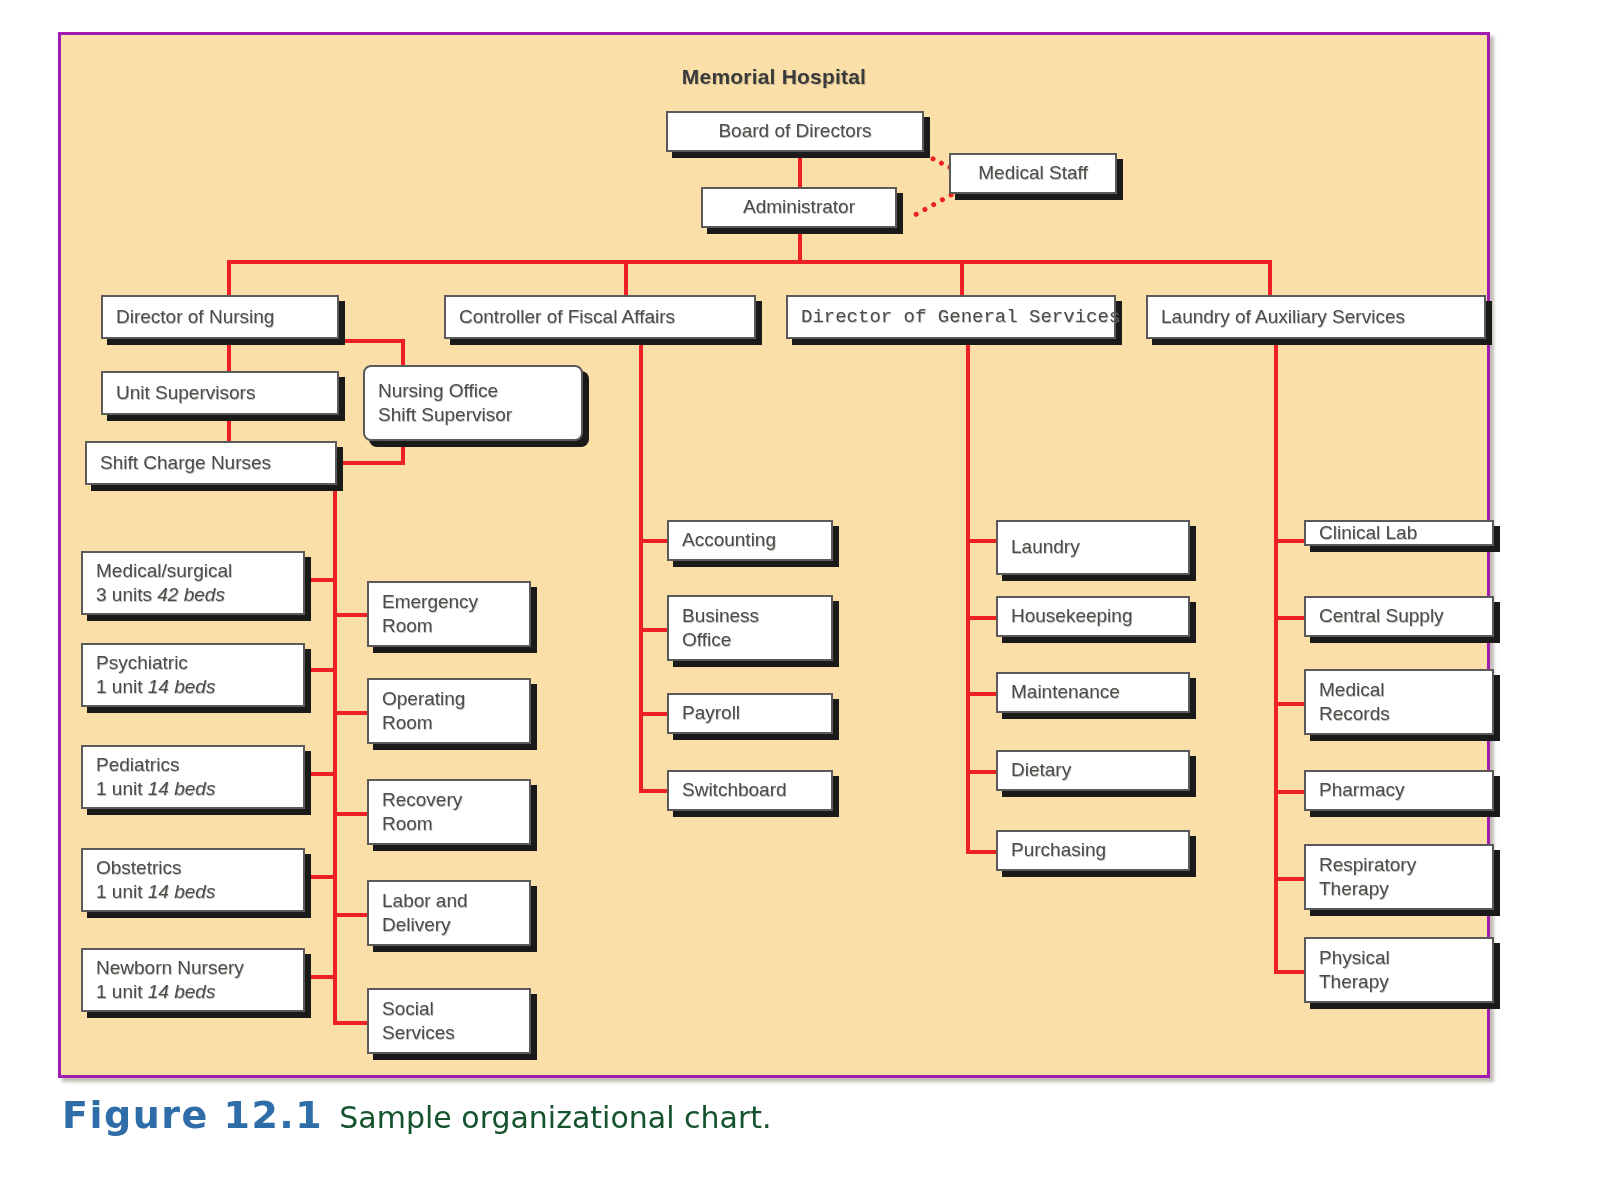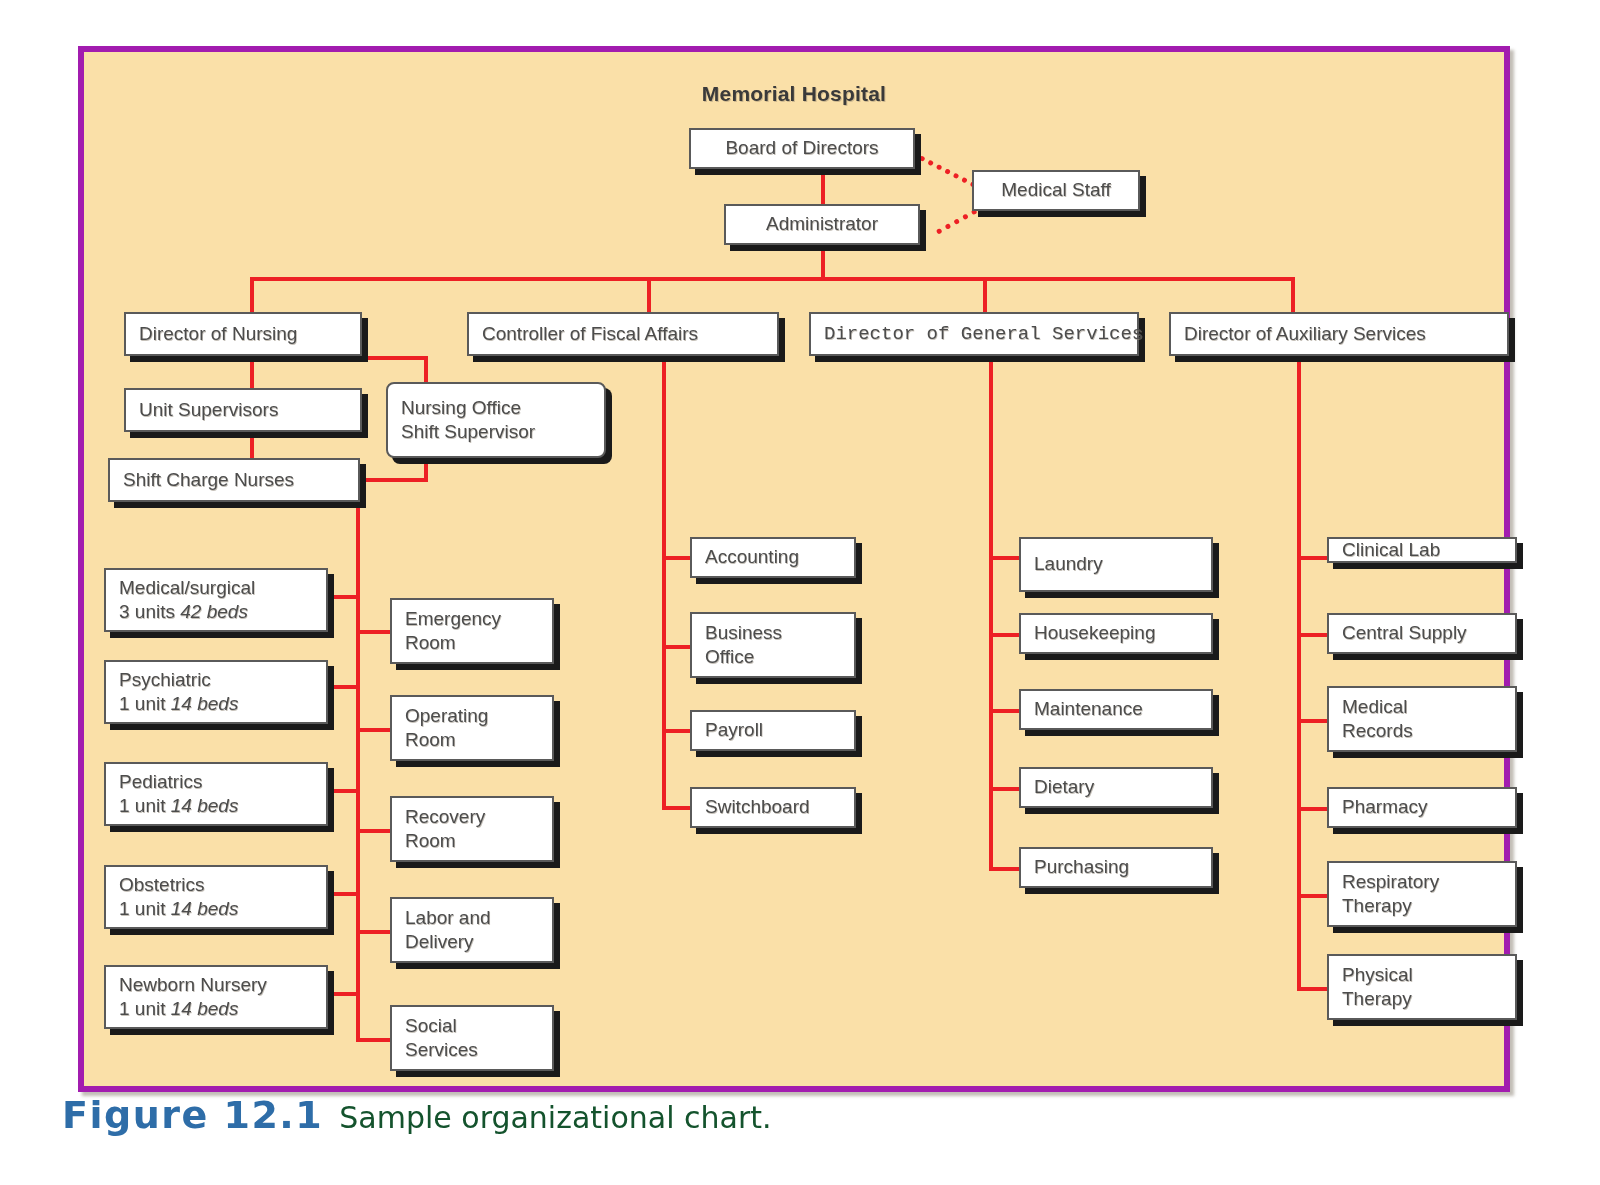--- a/index.html
+++ b/index.html
@@ -12,28 +12,27 @@
     height: 1185px;
     font-family: "Liberation Sans", sans-serif;
     position: relative;
     overflow: hidden;
   }
 
   
   #chart-panel {
     position: absolute;
     left: 58px;
-    top: 46px;
+    top: 32px;
     width: 1432px;
     height: 1046px;
     background: #FAE0A8;
-    border: 6px solid #a21caf;
+    border: 3px solid #a21caf;
     box-sizing: border-box;
     box-shadow: 4px 4px 3px rgba(120,110,95,0.45);
-    margin-left: 20px;
   }
 
   
   #chart-title {
     position: absolute;
     left: 0;
     top: 30px;
     width: 100%;
     text-align: center;
     font-size: 21px;
@@ -159,21 +158,21 @@
   <div class="ln lnh" style="left:905px; top:815px; width:30px;"></div>
 
   <div class="ln lnv" style="left:1213px; top:300px; height:639px;"></div>
   <div class="ln lnh" style="left:1213px; top:504px; width:30px;"></div>
   <div class="ln lnh" style="left:1213px; top:581px; width:30px;"></div>
   <div class="ln lnh" style="left:1213px; top:667px; width:30px;"></div>
   <div class="ln lnh" style="left:1213px; top:755px; width:30px;"></div>
   <div class="ln lnh" style="left:1213px; top:842px; width:30px;"></div>
   <div class="ln lnh" style="left:1213px; top:935px; width:30px;"></div>
 
-  <div class="node center" style="left:605px; top:76px; width:226px; height:41px;">
+  <div class="node center" style="left:605px; top:76px; width:258px; height:41px;">
     <div class="line">Board of Directors</div>
   </div>
 
   <div class="node center" style="left:640px; top:152px; width:196px; height:41px;">
     <div class="line">Administrator</div>
   </div>
 
   <div class="node center" style="left:888px; top:118px; width:168px; height:41px;">
     <div class="line">Medical Staff</div>
   </div>
@@ -184,21 +183,21 @@
 
   <div class="node" style="left:383px; top:260px; width:312px; height:44px;">
     <div class="line">Controller of Fiscal Affairs</div>
   </div>
 
   <div class="node" style="left:725px; top:260px; width:330px; height:44px;font-family:Liberation Mono, monospace;">
     <div class="line">Director of General Services</div>
   </div>
 
   <div class="node" style="left:1085px; top:260px; width:340px; height:44px;">
-    <div class="line">Director of Auxiliary Services</div>
+    <div class="line">Laundry of Auxiliary Services</div>
   </div>
 
   <div class="node" style="left:40px; top:336px; width:238px; height:44px;">
     <div class="line">Unit Supervisors</div>
   </div>
 
   <div class="node" style="left:302px; top:330px; width:220px; height:76px;border-radius:8px;">
     <div class="line">Nursing Office</div>
     <div class="line">Shift Supervisor</div>
   </div>

